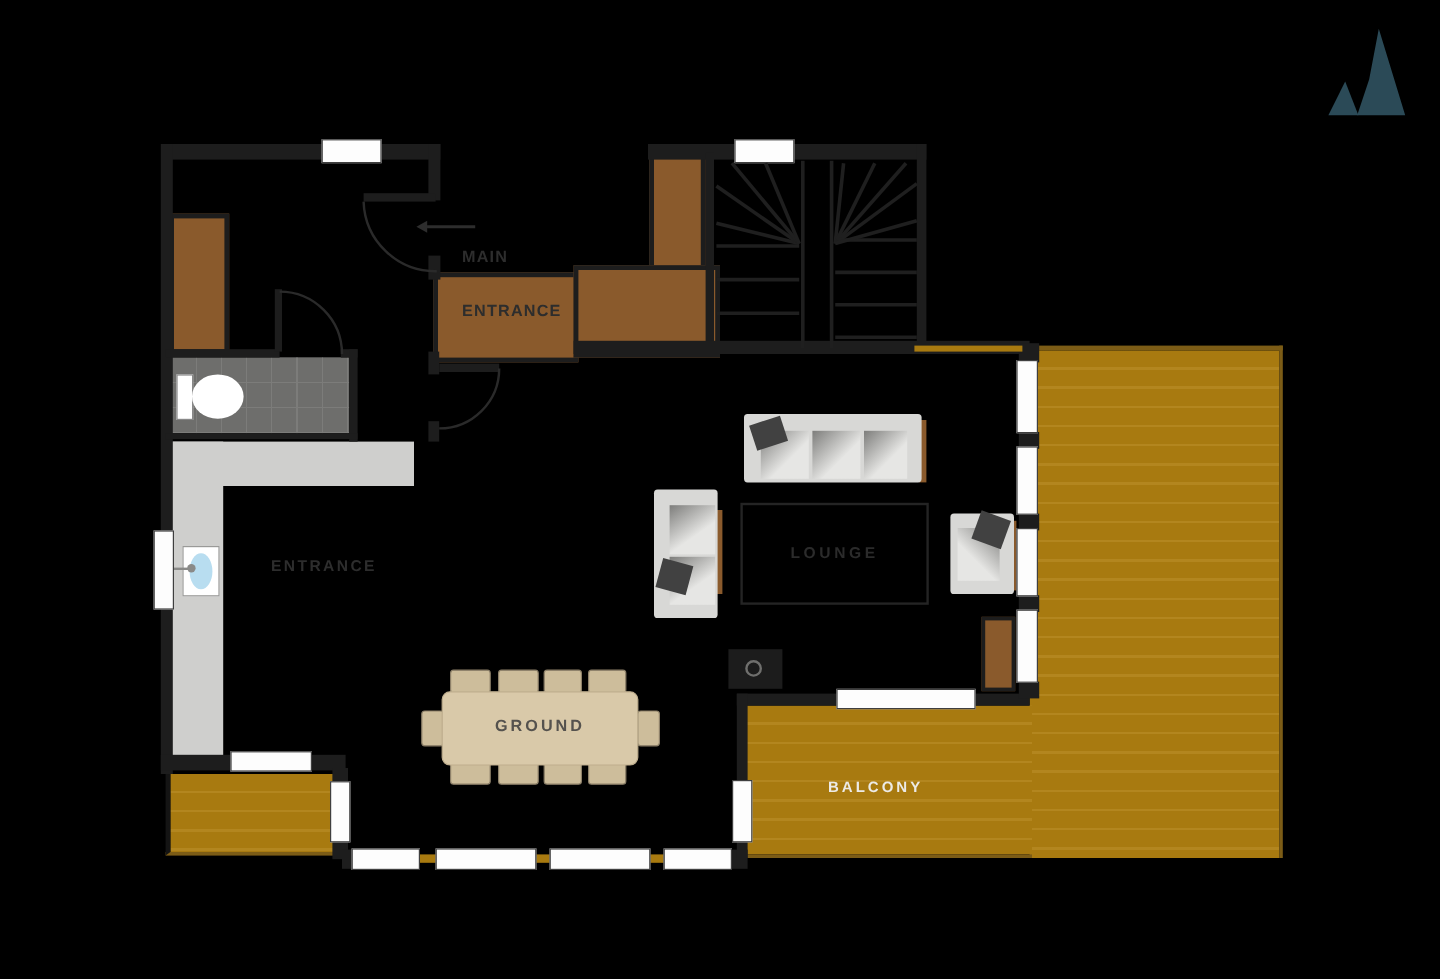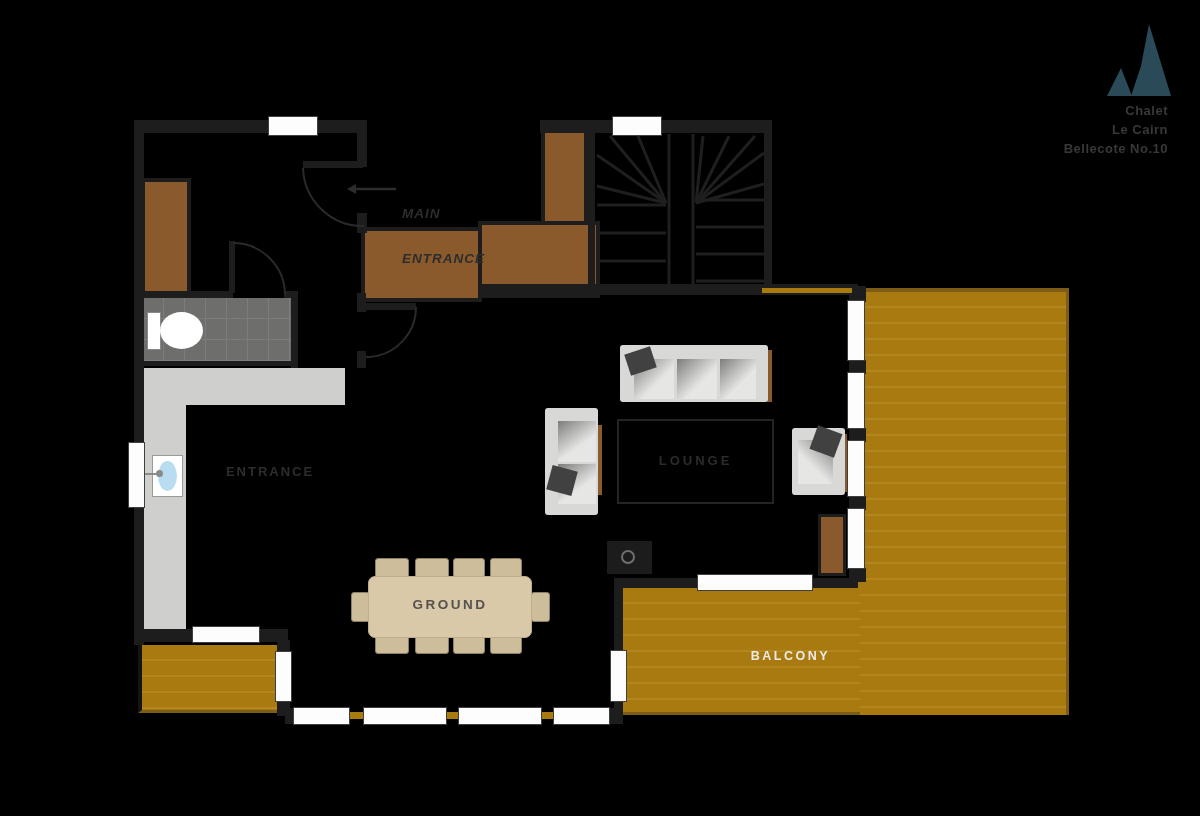--- a/index.html
+++ b/index.html
@@ -29,52 +29,46 @@
 <body>
 
 <div id="plan">
 
 
   <svg style="position:absolute;left:1105px;top:22px;" width="68" height="76" viewBox="0 0 68 76">
     <polygon points="44,2 66,74 26,74 36,44" fill="var(--logo_mark)"></polygon>
     <polygon points="16,46 27,74 2,74" fill="var(--logo_mark)"></polygon>
   </svg>
 
-  <div style="position:absolute;left:1008px;top:101px;width:160px;text-align:right;
-              font-size:13px;font-weight:bold;line-height:19px;color:var(--logo_text);letter-spacing:0.5px;">
-    <div>Chalet</div>
-    <div>Le Cairn</div>
-    <div>Bellecote No.10</div>
-  </div>
 
   <div class="deck" style="left:858px;top:288px;width:211px;height:427px;border-top:4px solid var(--deck_edge);border-right:3px solid var(--deck_edge);box-sizing:border-box;"></div>
   <div class="deck" style="left:620px;top:588px;width:240px;height:127px;border-bottom:3px solid var(--deck_edge);box-sizing:border-box;"></div>
   <div class="deck" style="left:138px;top:645px;width:147px;height:68px;border-left:4px solid #141414;border-bottom:3px solid var(--deck_edge);box-sizing:border-box;"></div>
-  <div class="lbl light" style="left:690px;top:649px;width:140px;text-align:right;font-size:12.5px;letter-spacing:2.5px;">BALCONY</div>
+  <div class="lbl light" style="left:690px;top:649px;width:140px;text-align:left;font-size:12.5px;letter-spacing:2.5px;">BALCONY</div>
 
   <div class="counter" style="left:143px;top:368px;width:202px;height:37px;"></div>
   <div class="counter" style="left:143px;top:368px;width:43px;height:268px;"></div>
 
   <div style="position:absolute;left:152px;top:455px;width:31px;height:42px;background:#fff;border:1px solid #9a9a98;box-sizing:border-box;"></div>
   <div style="position:absolute;left:158px;top:461px;width:19px;height:30px;background:var(--sink_blue);border-radius:50%;"></div>
   <div style="position:absolute;left:144px;top:473px;width:16px;height:2px;background:#8a8a88;"></div>
   <div style="position:absolute;left:156px;top:470px;width:7px;height:7px;background:#8a8a88;border-radius:50%;"></div>
   <div class="lbl dark" style="left:225px;top:464px;width:90px;text-align:center;font-size:13px;letter-spacing:2px;">ENTRANCE</div>
 
   <div class="tile" style="left:143px;top:298px;width:148px;height:63px;"></div>
   <div style="position:absolute;left:147px;top:312px;width:14px;height:38px;background:#fff;border:1px solid #888;box-sizing:border-box;"></div>
   <div style="position:absolute;left:160px;top:312px;width:43px;height:37px;background:#fff;border-radius:50%;"></div>
 
   <div class="cab" style="left:141px;top:178px;width:50px;height:117px;"></div>
   <div class="cab" style="left:541px;top:124px;width:47px;height:104px;"></div>
   <div class="cab" style="left:361px;top:227px;width:121px;height:75px;"></div>
   <div class="cab" style="left:478px;top:221px;width:122px;height:77px;"></div>
   <div class="cab" style="left:818px;top:514px;width:28px;height:62px;border-width:3px;"></div>
 
-  <div class="lbl dark" style="left:402px;top:176px;font-size:13.5px;letter-spacing:1px;line-height:15px;font-style:italic;">
+  <div class="lbl dark" style="left:385px;top:176px;font-size:13.5px;letter-spacing:1px;line-height:15px;">
     <div>MAIN</div>
     <div>ENTRANCE</div>
   </div>
 
   <div class="chair" style="left:375px;top:558px;width:34px;height:20px;"></div>
   <div class="chair" style="left:415px;top:558px;width:34px;height:20px;"></div>
   <div class="chair" style="left:453px;top:558px;width:32px;height:20px;"></div>
   <div class="chair" style="left:490px;top:558px;width:32px;height:20px;"></div>
   <div class="chair" style="left:375px;top:634px;width:34px;height:20px;"></div>
   <div class="chair" style="left:415px;top:634px;width:34px;height:20px;"></div>

